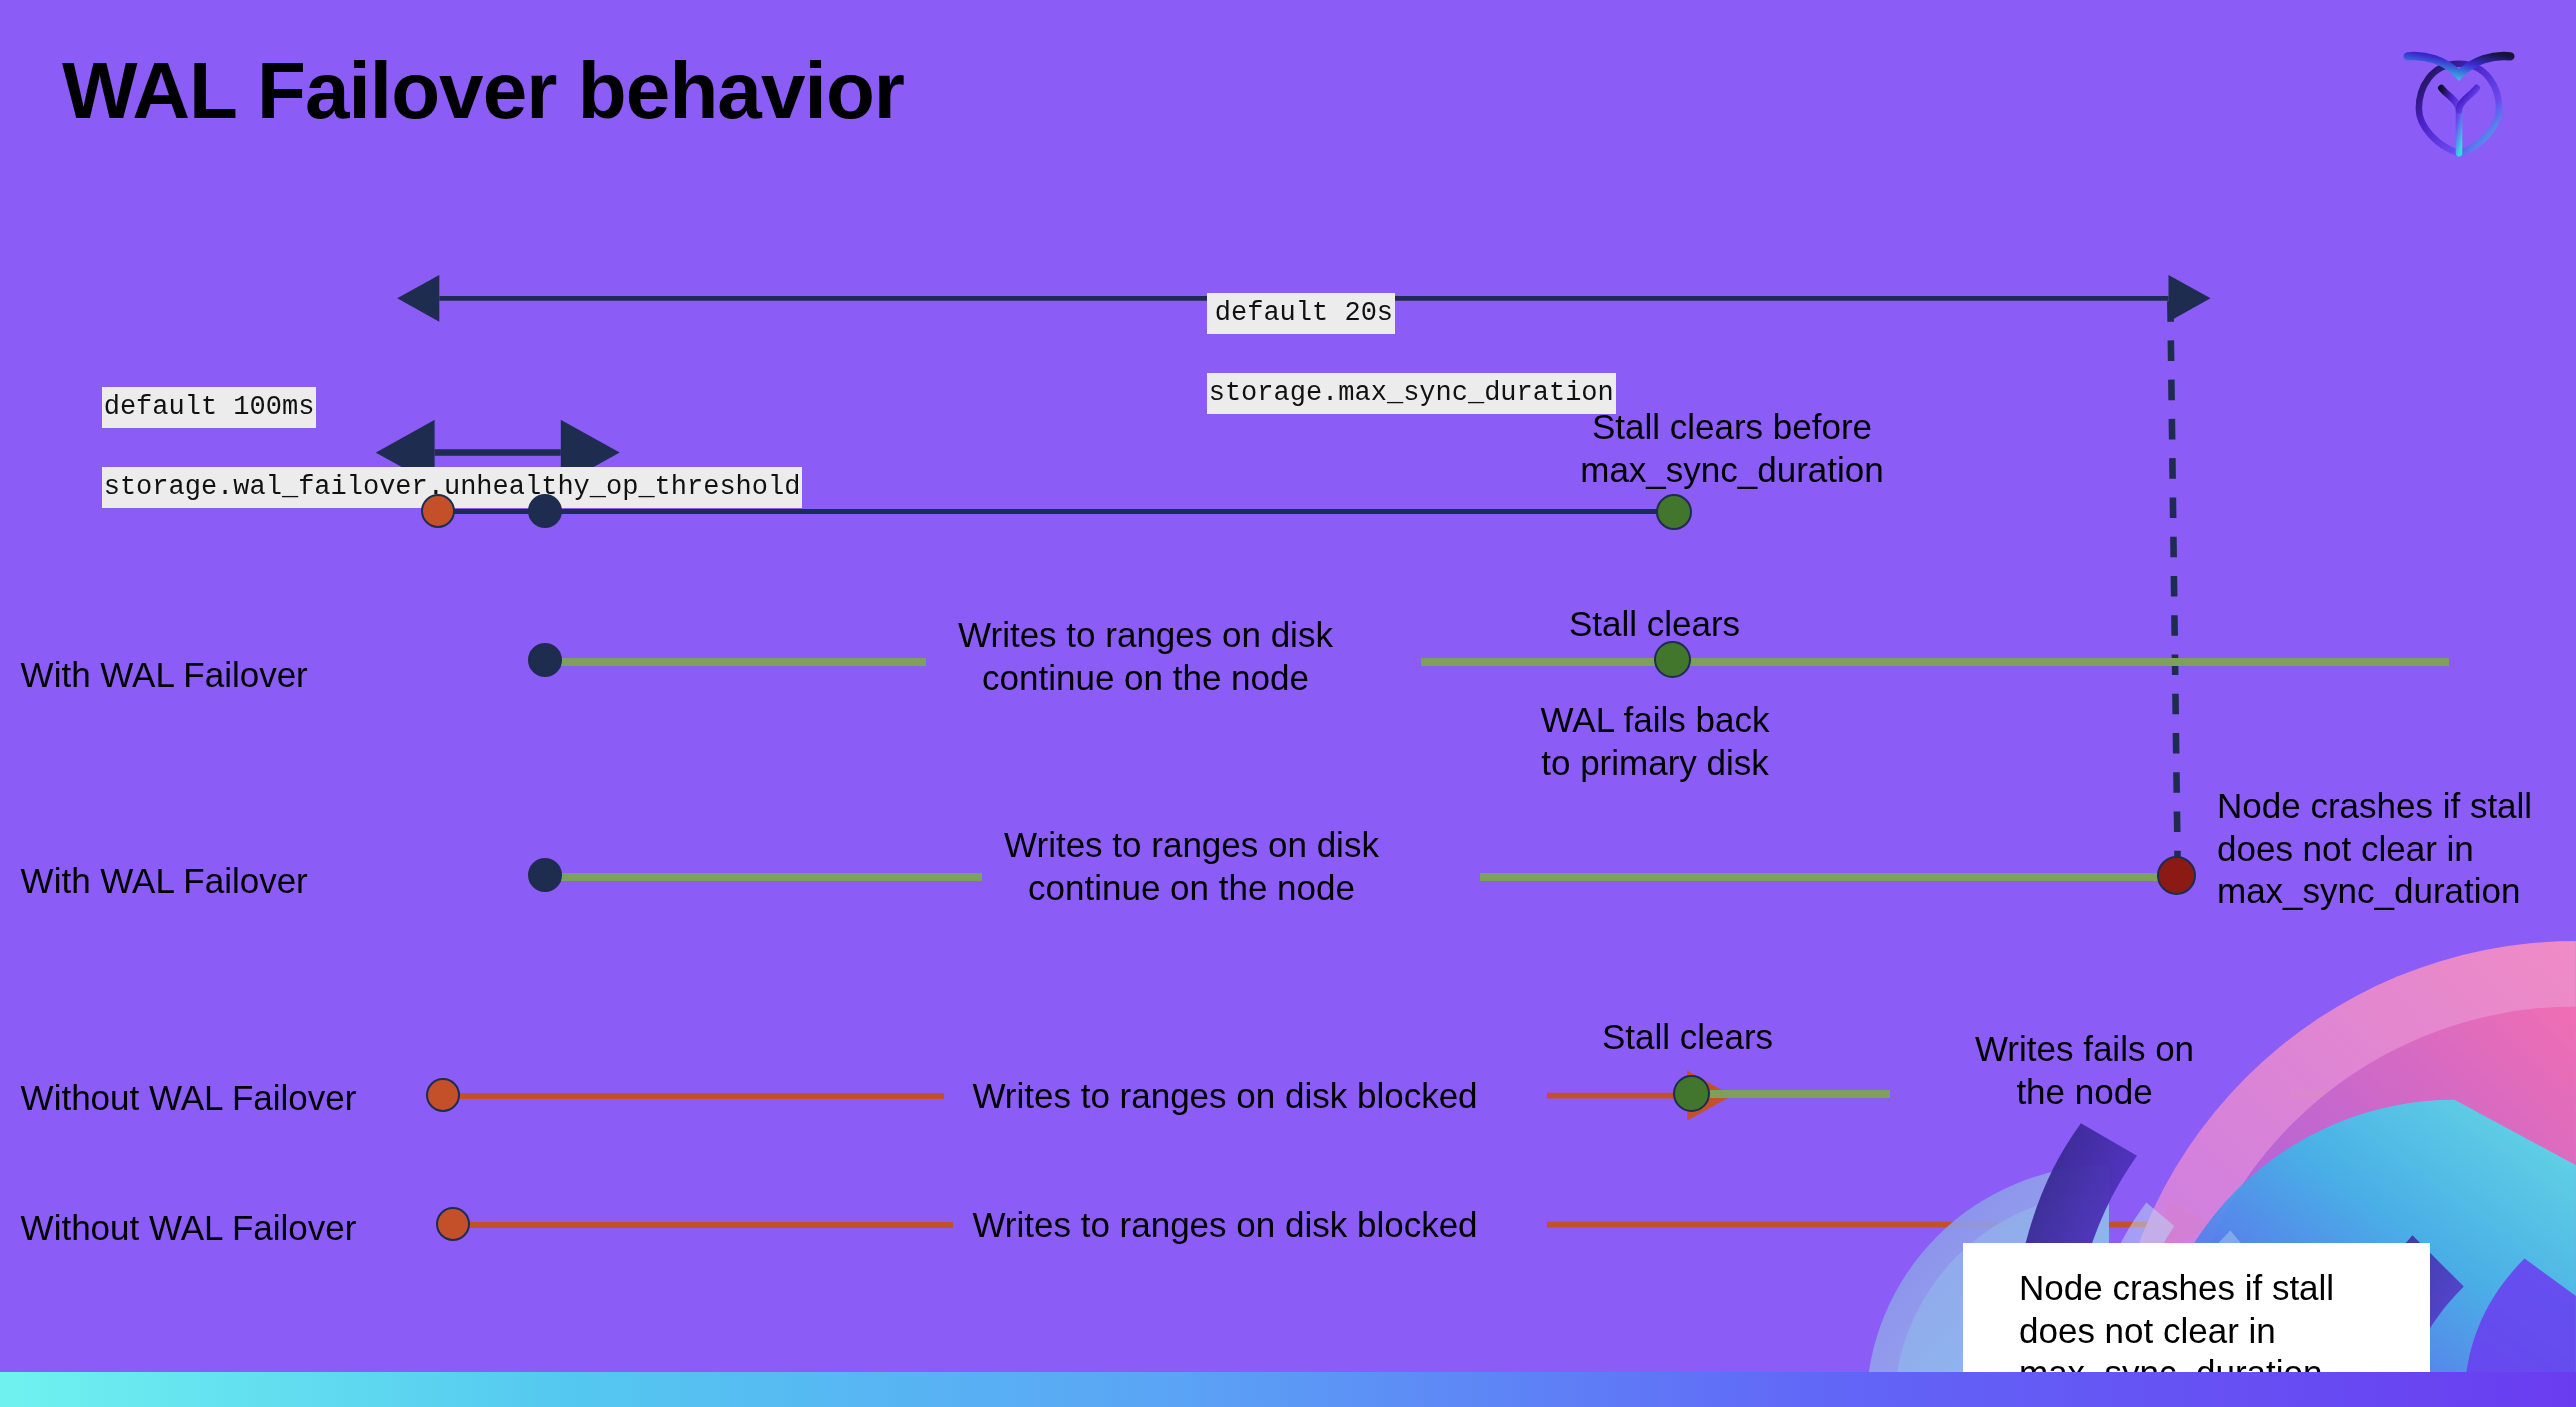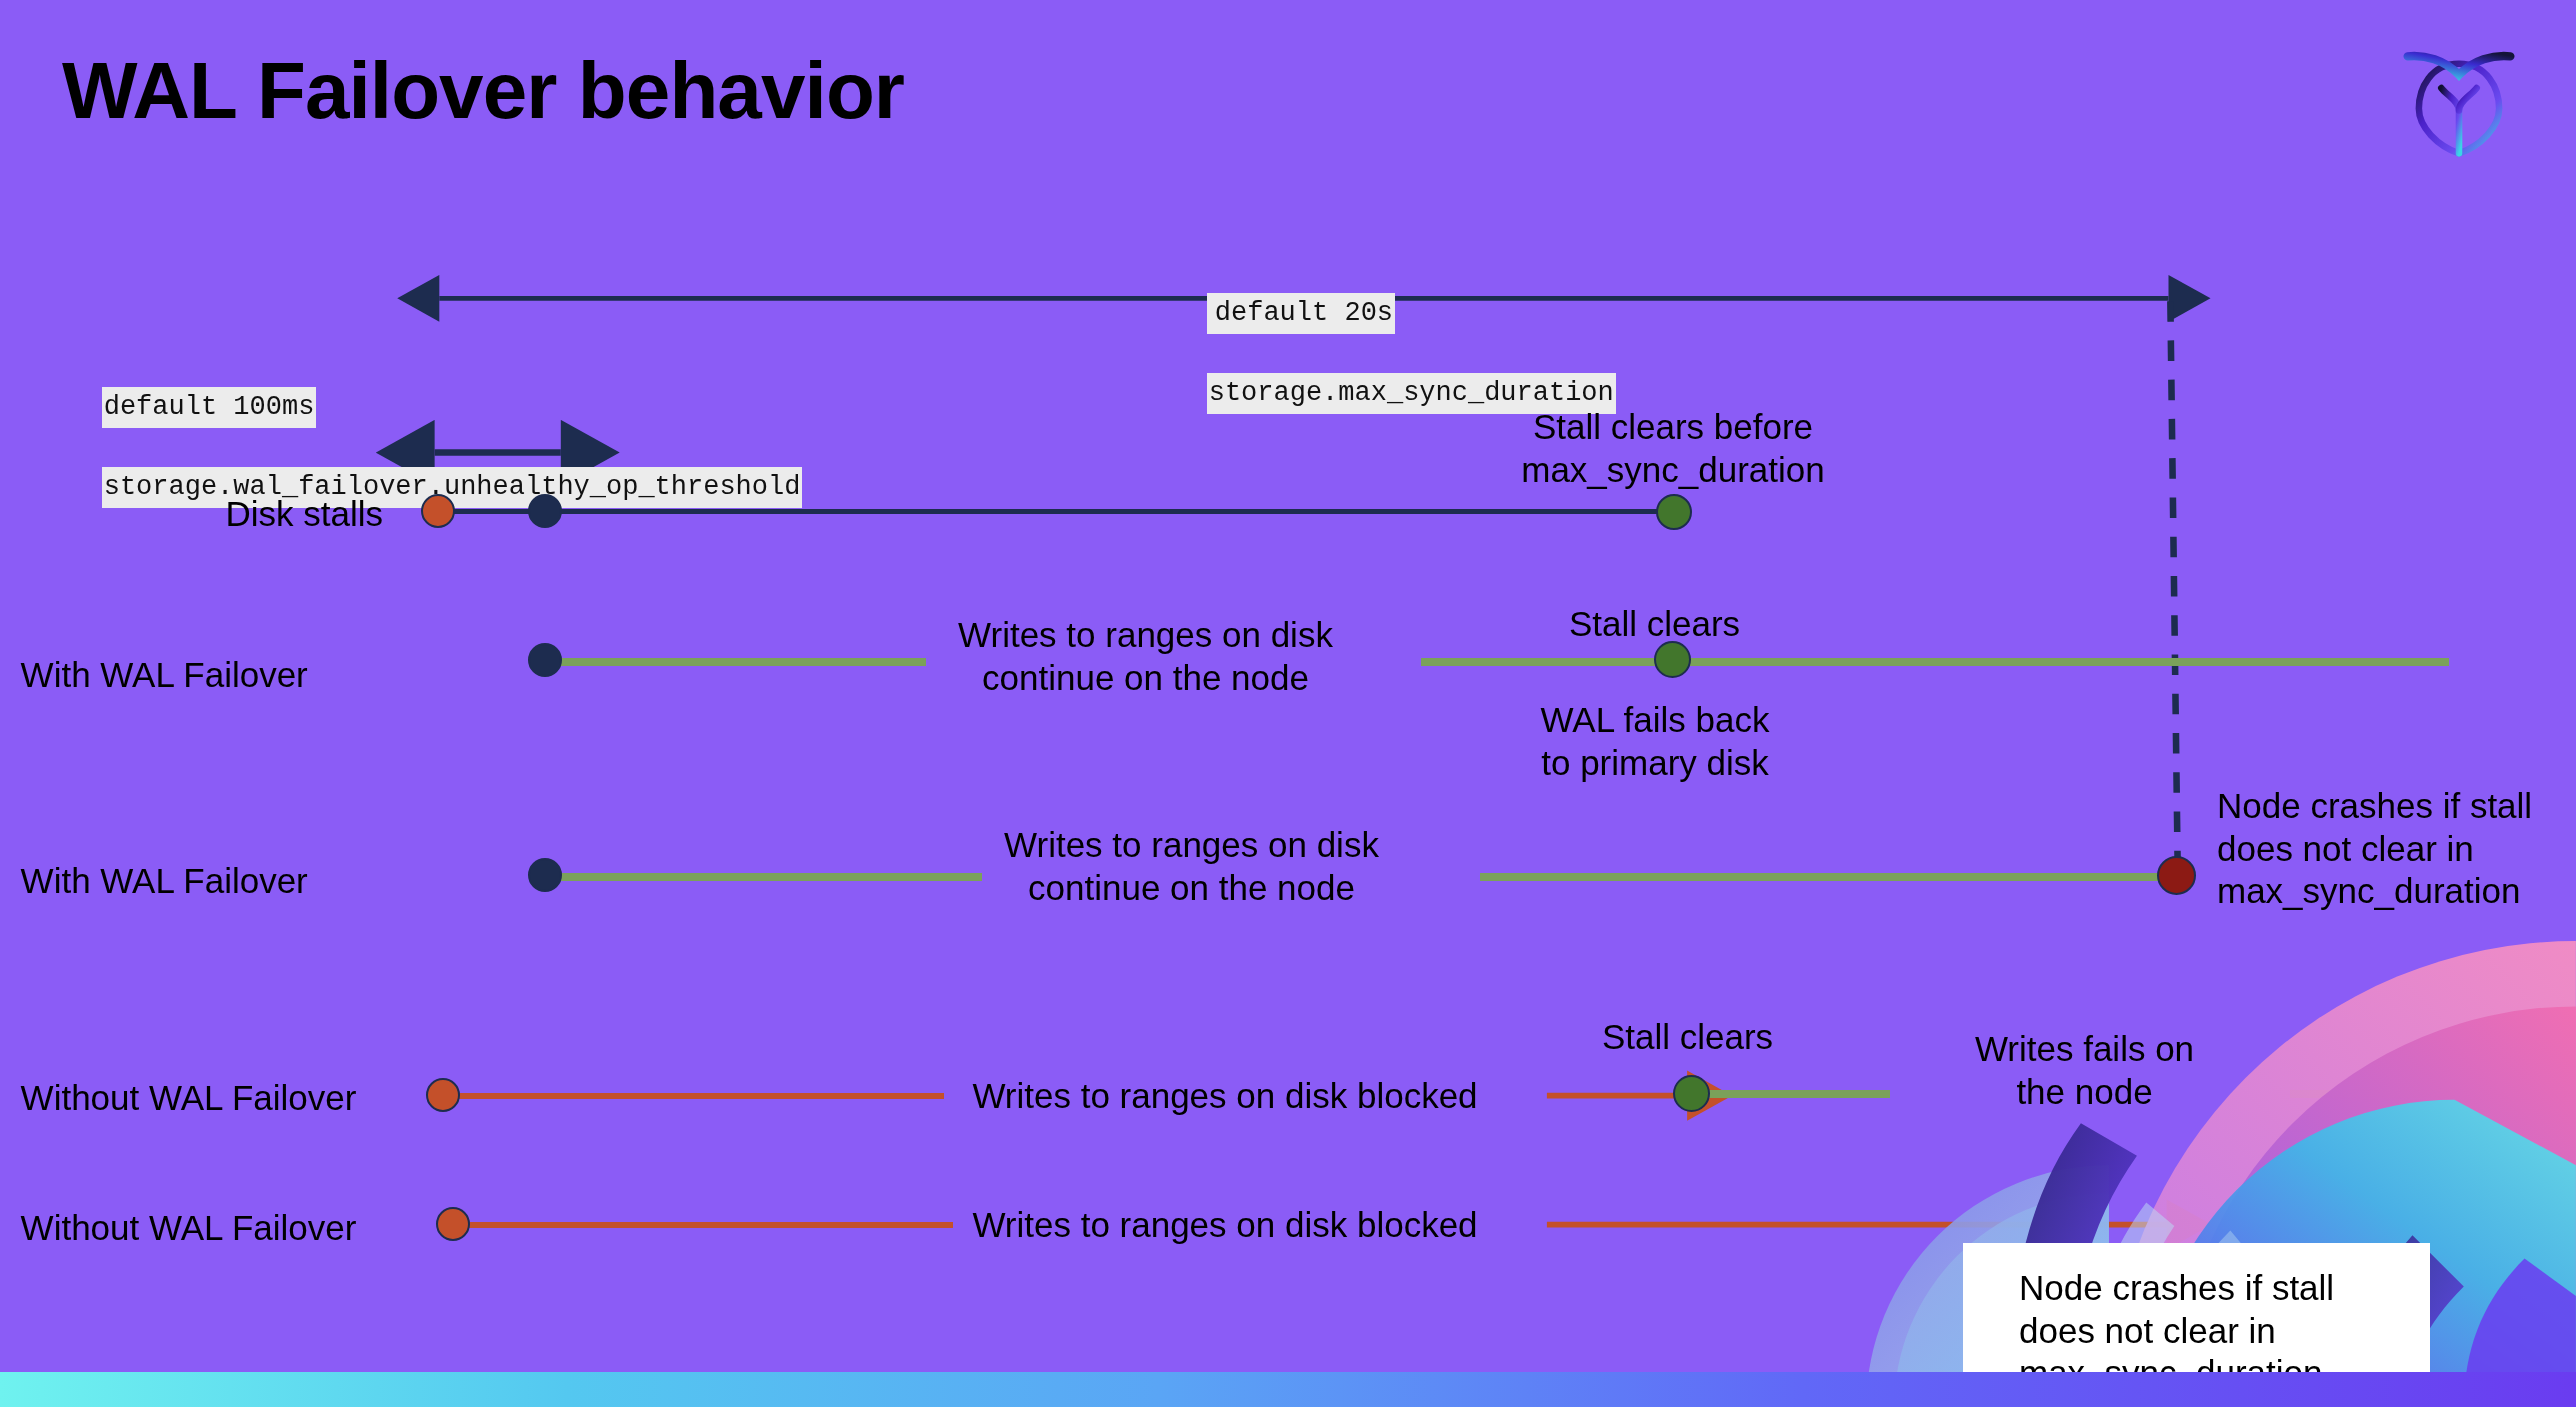--- a/index.html
+++ b/index.html
@@ -104,28 +104,27 @@
   <div class="code-ann" style="left:1142px;top:254px;text-align:left;">
     <span style="white-space: pre-line; padding-left: 8px;">default 20s</span><br>
     <span style="white-space: pre-line;">storage.max_sync_duration</span>
   </div>
 
   <div class="code-ann" style="left:37px;top:348px;text-align:left;">
     <span style="white-space: pre-line;">default 100ms</span><br>
     <span style="white-space: pre-line;">storage.wal_failover.unhealthy_op_threshold</span>
   </div>
 
-  <div class="lbl r" style="left: 0px; top: 493px; width: 383px; white-space: pre-line;">Disk stalls</div>
 
   <div class="n-line" style="left:439px;top:509px;width:1236px;"></div>
   <div class="dot orange" style="left:421px;top:494px;width:34px;height:34px;"></div>
   <div class="dot navy" style="left:528px;top:494px;width:34px;height:34px;"></div>
   <div class="dot green" style="left:1656px;top:494px;width:36px;height:36px;"></div>
 
-  <div class="lbl c" style="left: 1472px; top: 406px; width: 402px; white-space: pre-line;">Stall clears before
+  <div class="lbl c" style="left: 1531px; top: 406px; width: 402px; white-space: pre-line;">Stall clears before
 max_sync_duration</div>
 
   <div class="lbl l" style="left: 20.6px; top: 654px; width: 393px; white-space: pre-line;">With WAL Failover</div>
 
   <div class="g-line" style="left:547px;top:658px;width:379px;"></div>
   <div class="g-line" style="left:1421px;top:658px;width:1028px;"></div>
   <div class="dot navy" style="left:528px;top:643px;width:34px;height:34px;"></div>
   <div class="dot green" style="left:1654px;top:641px;width:37px;height:37px;"></div>
 
   <div class="lbl c" style="left: 935px; top: 614px; width: 421px; white-space: pre-line;">Writes to ranges on disk

